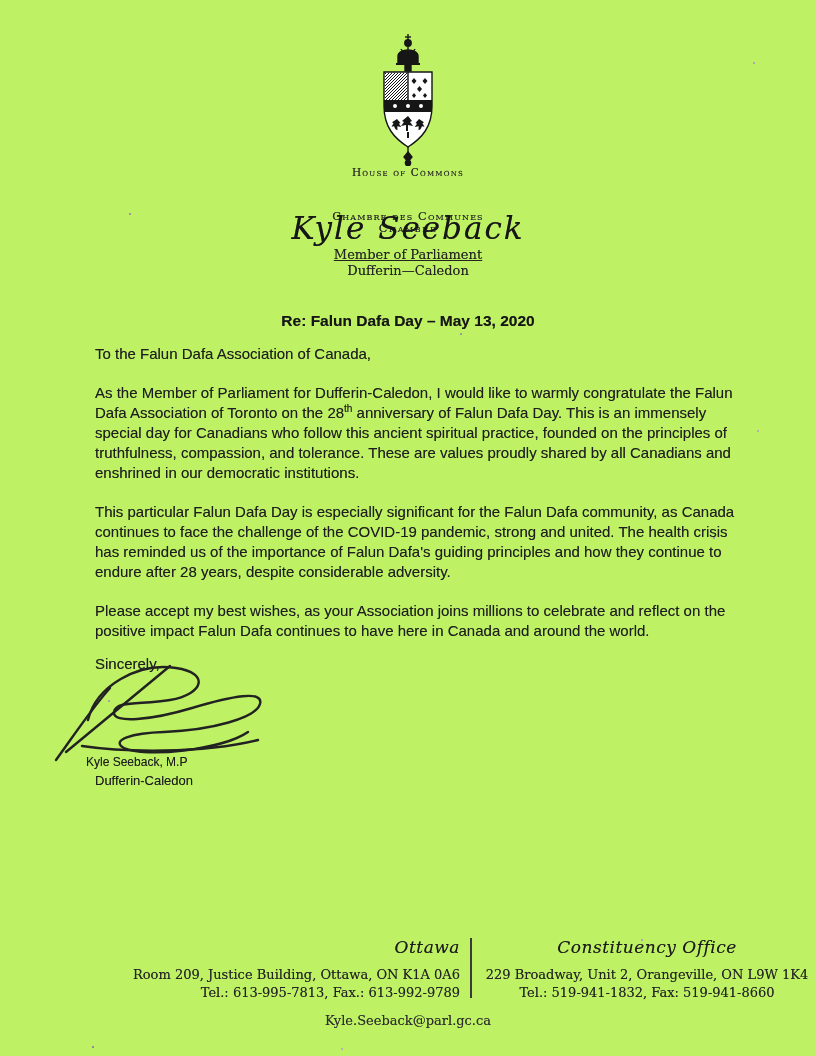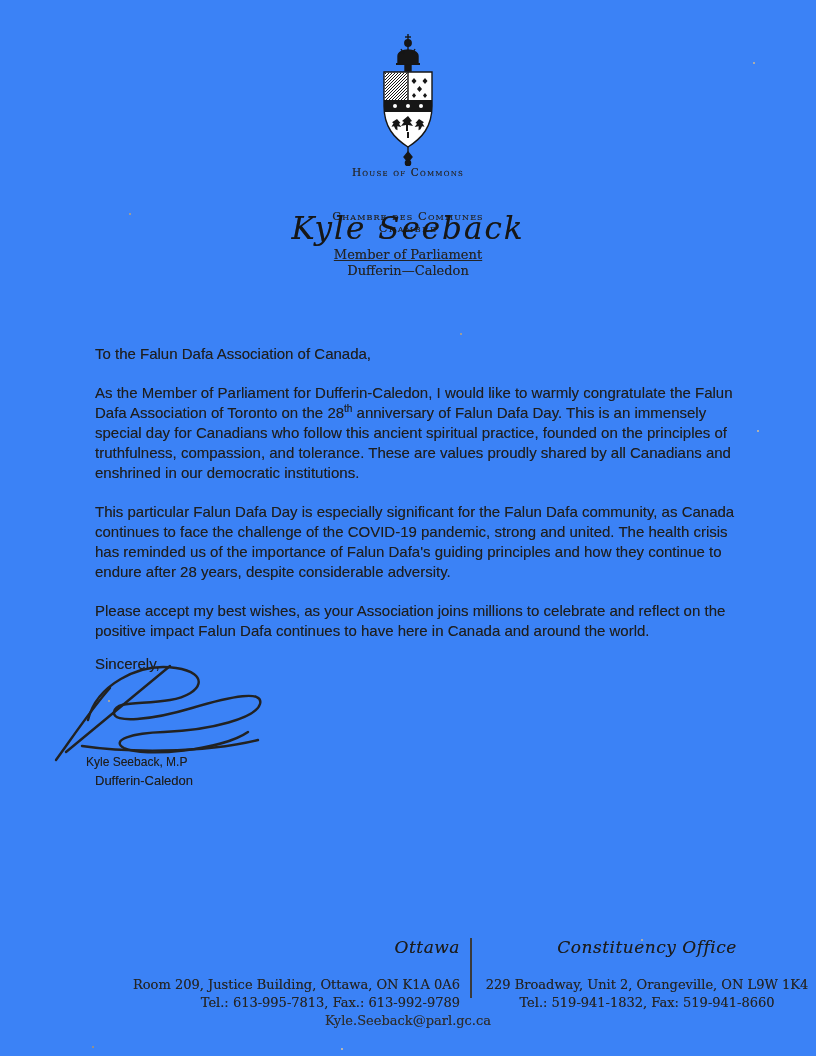--- a/index.html
+++ b/index.html
@@ -1,17 +1,17 @@
 <!DOCTYPE html>
 <html><head>
 <meta charset="utf-8">
 <style>
   html,body{margin:0;padding:0;background:#e8e8e8;}
   .page{
-    position:relative;width:816px;height:1056px;background:#3b82f6;
+    position:relative;width:816px;height:1056px;background:#bef264;
     font-family:"Liberation Sans",sans-serif;color:#1e1e1e;overflow:hidden;
     text-shadow:0 0 .5px rgba(40,40,40,.55);
   }
   
   .crest{position:absolute;left:368px;top:34px;width:80px;height:132px;}
   .org-block{position:absolute;left:0;top:167px;width:816px;text-align:center;
     font-family:"DejaVu Serif",serif;font-variant-caps:small-caps;color:#242424;}
   .org-line1{font-size:10.5px;letter-spacing:1.2px;line-height:11px;}
   .org-line2{font-size:11.5px;letter-spacing:1.1px;line-height:12px;margin-top:32px;}
   .org-line3{font-size:11.5px;letter-spacing:1.6px;line-height:12px;}
@@ -30,21 +30,21 @@
   .closing{position:absolute;left:95px;top:655px;font-size:15px;}
   .signature{position:absolute;left:52px;top:660px;width:232px;height:106px;}
   .signer-name{position:absolute;left:86px;top:755px;font-size:12px;}
   .signer-riding{position:absolute;left:95px;top:773px;font-size:13px;}
   
   .footer-left{position:absolute;left:90px;top:938px;width:370px;text-align:right;
     font-family:"DejaVu Serif",serif;font-size:13px;line-height:18px;color:#242424;}
   .footer-right{position:absolute;left:482px;top:938px;width:330px;text-align:center;
     font-family:"DejaVu Serif",serif;font-size:13px;line-height:18px;color:#242424;}
   .footer-heading{font-family:"DejaVu Serif",serif;font-style:italic;font-size:17px;
-    letter-spacing:.5px;margin-bottom:20px;color:#1b1b1b;}
+    letter-spacing:.5px;margin-bottom:10px;color:#1b1b1b;}
   .footer-divider{position:absolute;left:470px;top:938px;width:1.5px;height:60px;background:#3a3a3a;}
   .footer-email{position:absolute;left:0;top:1013px;width:816px;text-align:center;
     font-family:"DejaVu Serif",serif;font-size:13px;color:#2e2e2e;}
   
   .speckles{position:absolute;left:0;top:0;width:2px;height:2px;background:transparent;
     box-shadow:460px 333px 0 #9b9b9b,753px 62px 0 #ababab,129px 213px 0 #9b9b9b,
     713px 537px 0 #a0a0a0,641px 939px 0 #ababab,92px 1046px 0 #8f8f8f,
     341px 1048px 0 #b5b5b5,757px 430px 0 #b0b0b0,108px 700px 0 #a5a5a5;}
 </style>
 </head>
@@ -104,20 +104,21 @@
   <div class="org-block">
     <div class="org-line1">House of Commons</div>
     <div class="org-line2">Chambre des Communes</div>
     <div class="org-line3">Chambre</div>
   </div>
 
   <div class="mp-name">Kyle Seeback</div>
   <div class="mp-title">Member of Parliament</div>
   <div class="mp-riding">Dufferin—Caledon</div>
 
+  <div class="subject">Re: Falun Dafa Day – May 13, 2020</div>
 
   <div class="body-text">
     <p>To the Falun Dafa Association of Canada,</p>
     <p><span>As the Member of Parliament for Dufferin-Caledon, I would like to warmly congratulate the Falun Dafa Association of Toronto on the 28</span><sup>th</sup><span> anniversary of Falun Dafa Day. This is an immensely special day for Canadians who follow this ancient spiritual practice, founded on the principles of truthfulness, compassion, and tolerance. These are values proudly shared by all Canadians and enshrined in our democratic institutions.</span></p>
     <p>This particular Falun Dafa Day is especially significant for the Falun Dafa community, as Canada continues to face the challenge of the COVID-19 pandemic, strong and united. The health crisis has reminded us of the importance of Falun Dafa's guiding principles and how they continue to endure after 28 years, despite considerable adversity.</p>
     <p>Please accept my best wishes, as your Association joins millions to celebrate and reflect on the positive impact Falun Dafa continues to have here in Canada and around the world.</p>
   </div>
 
   <div class="closing">Sincerely,</div>
 

